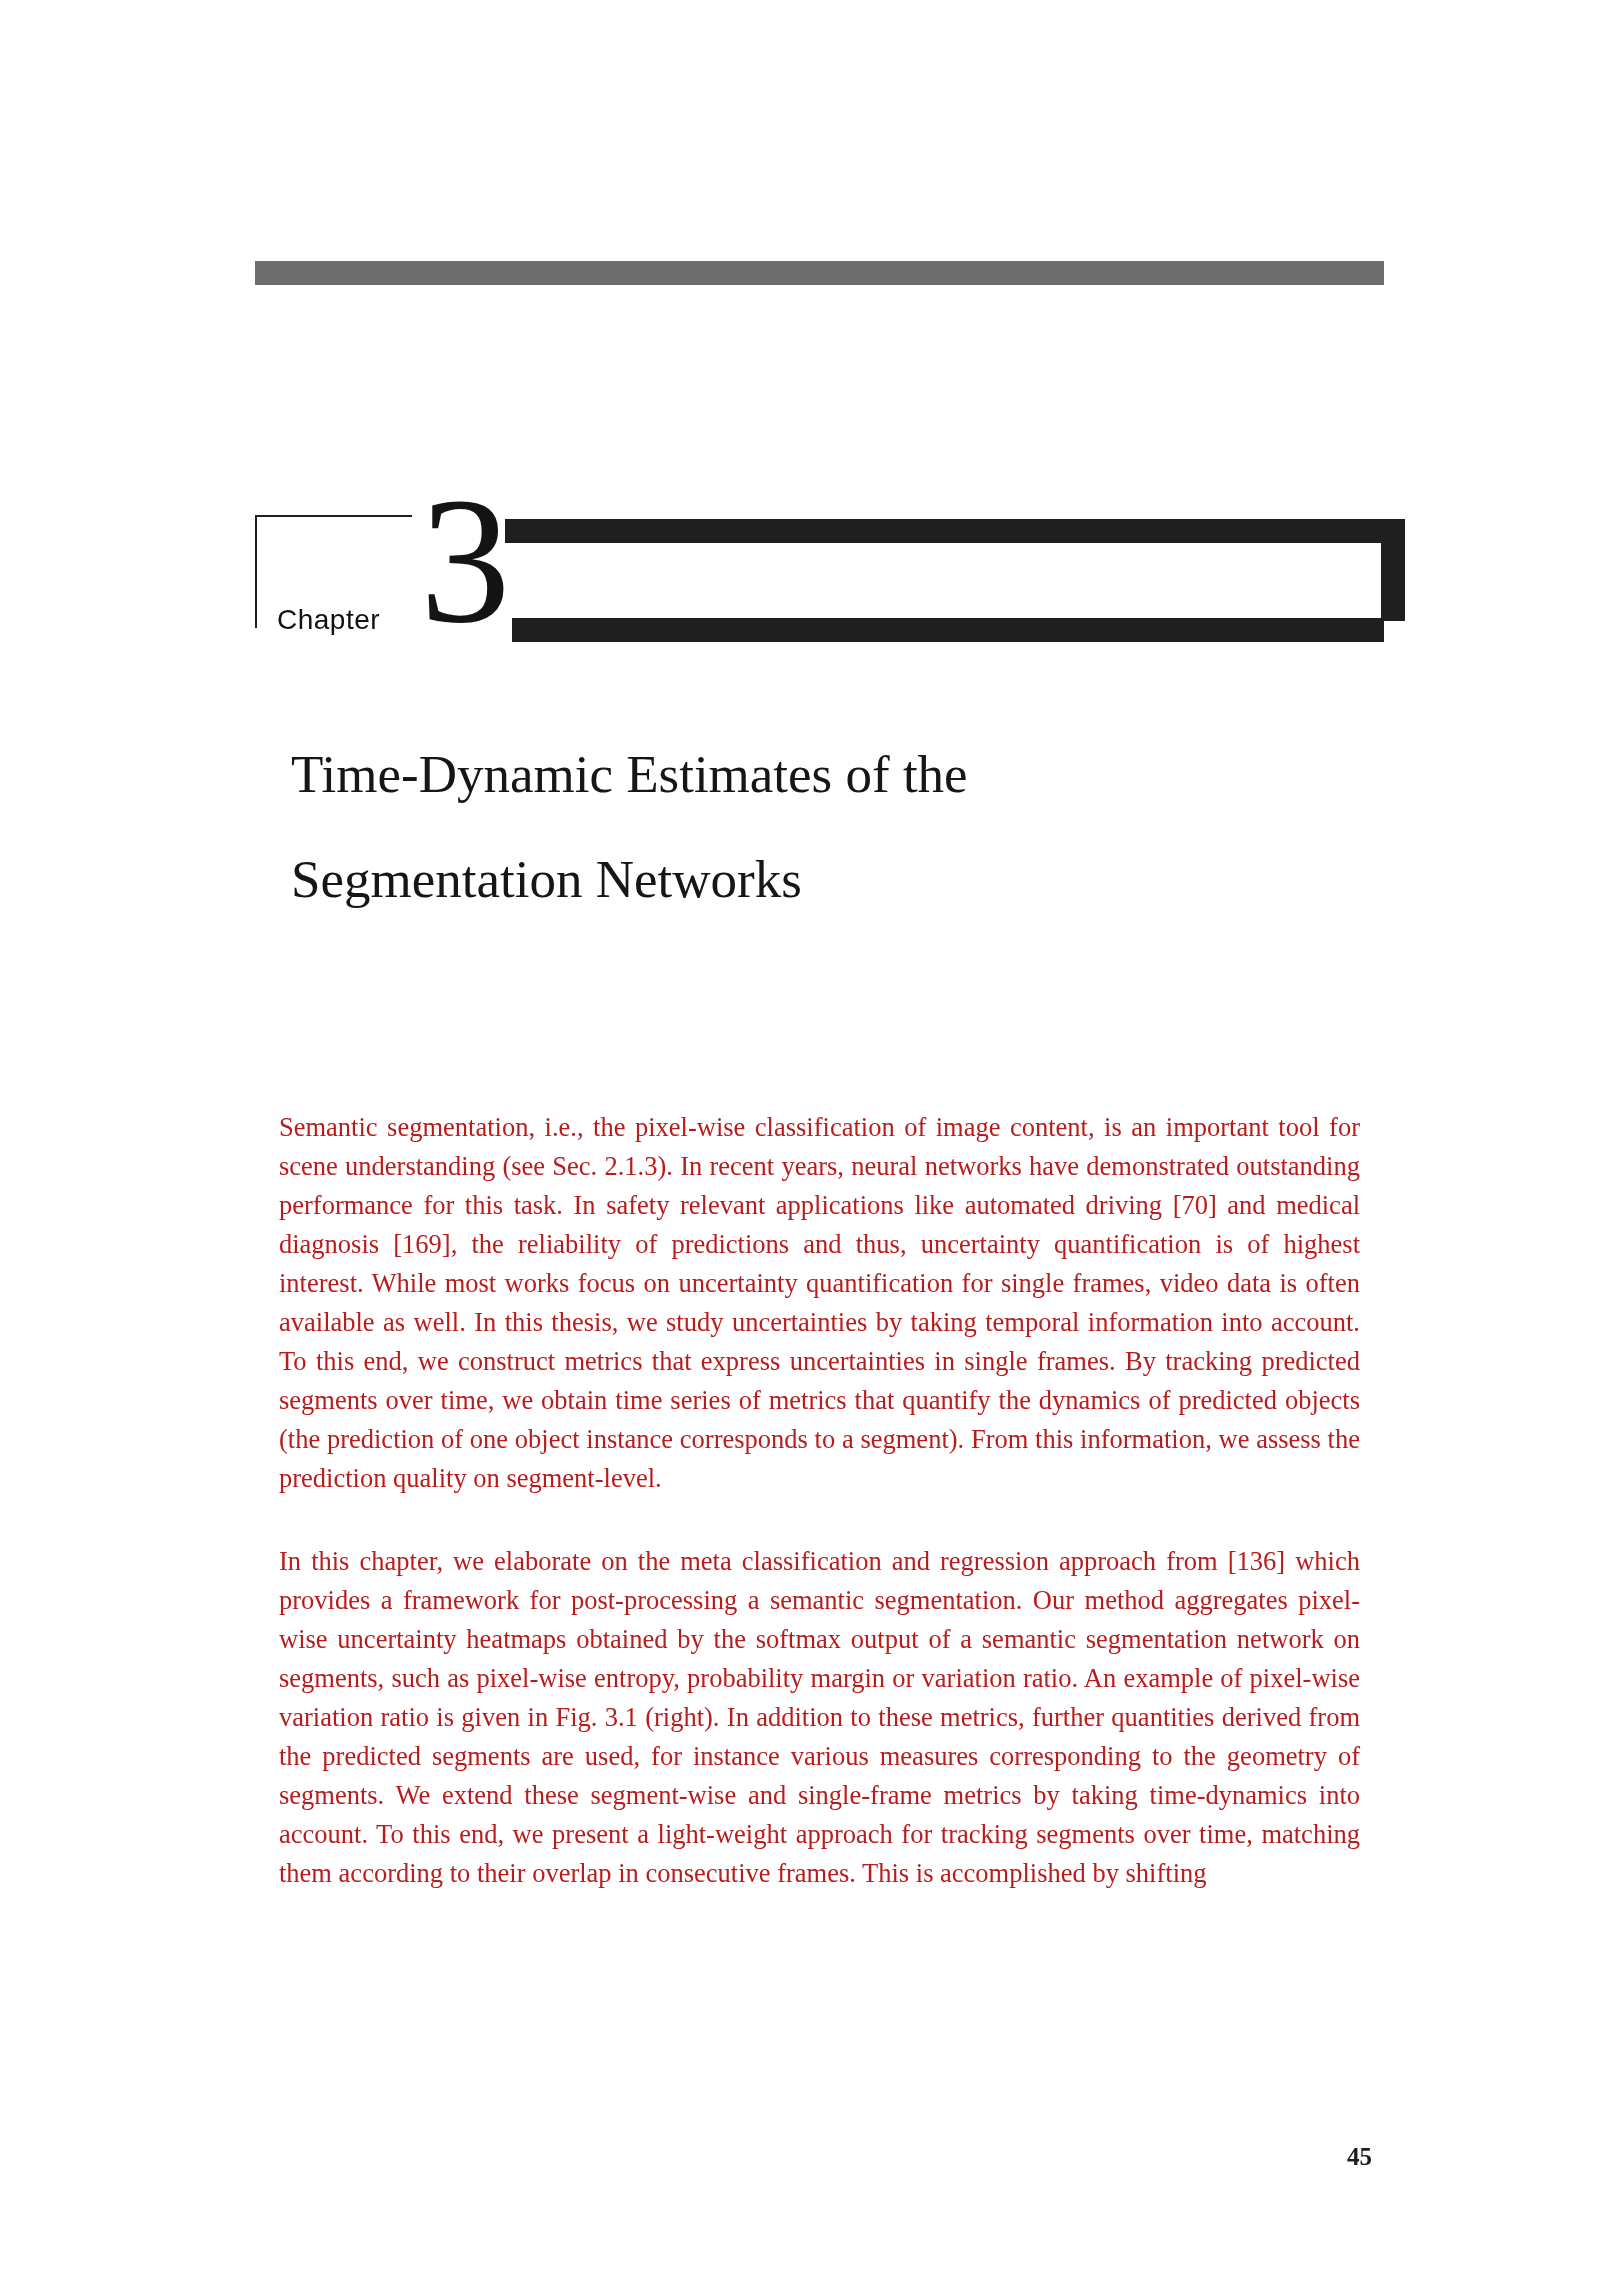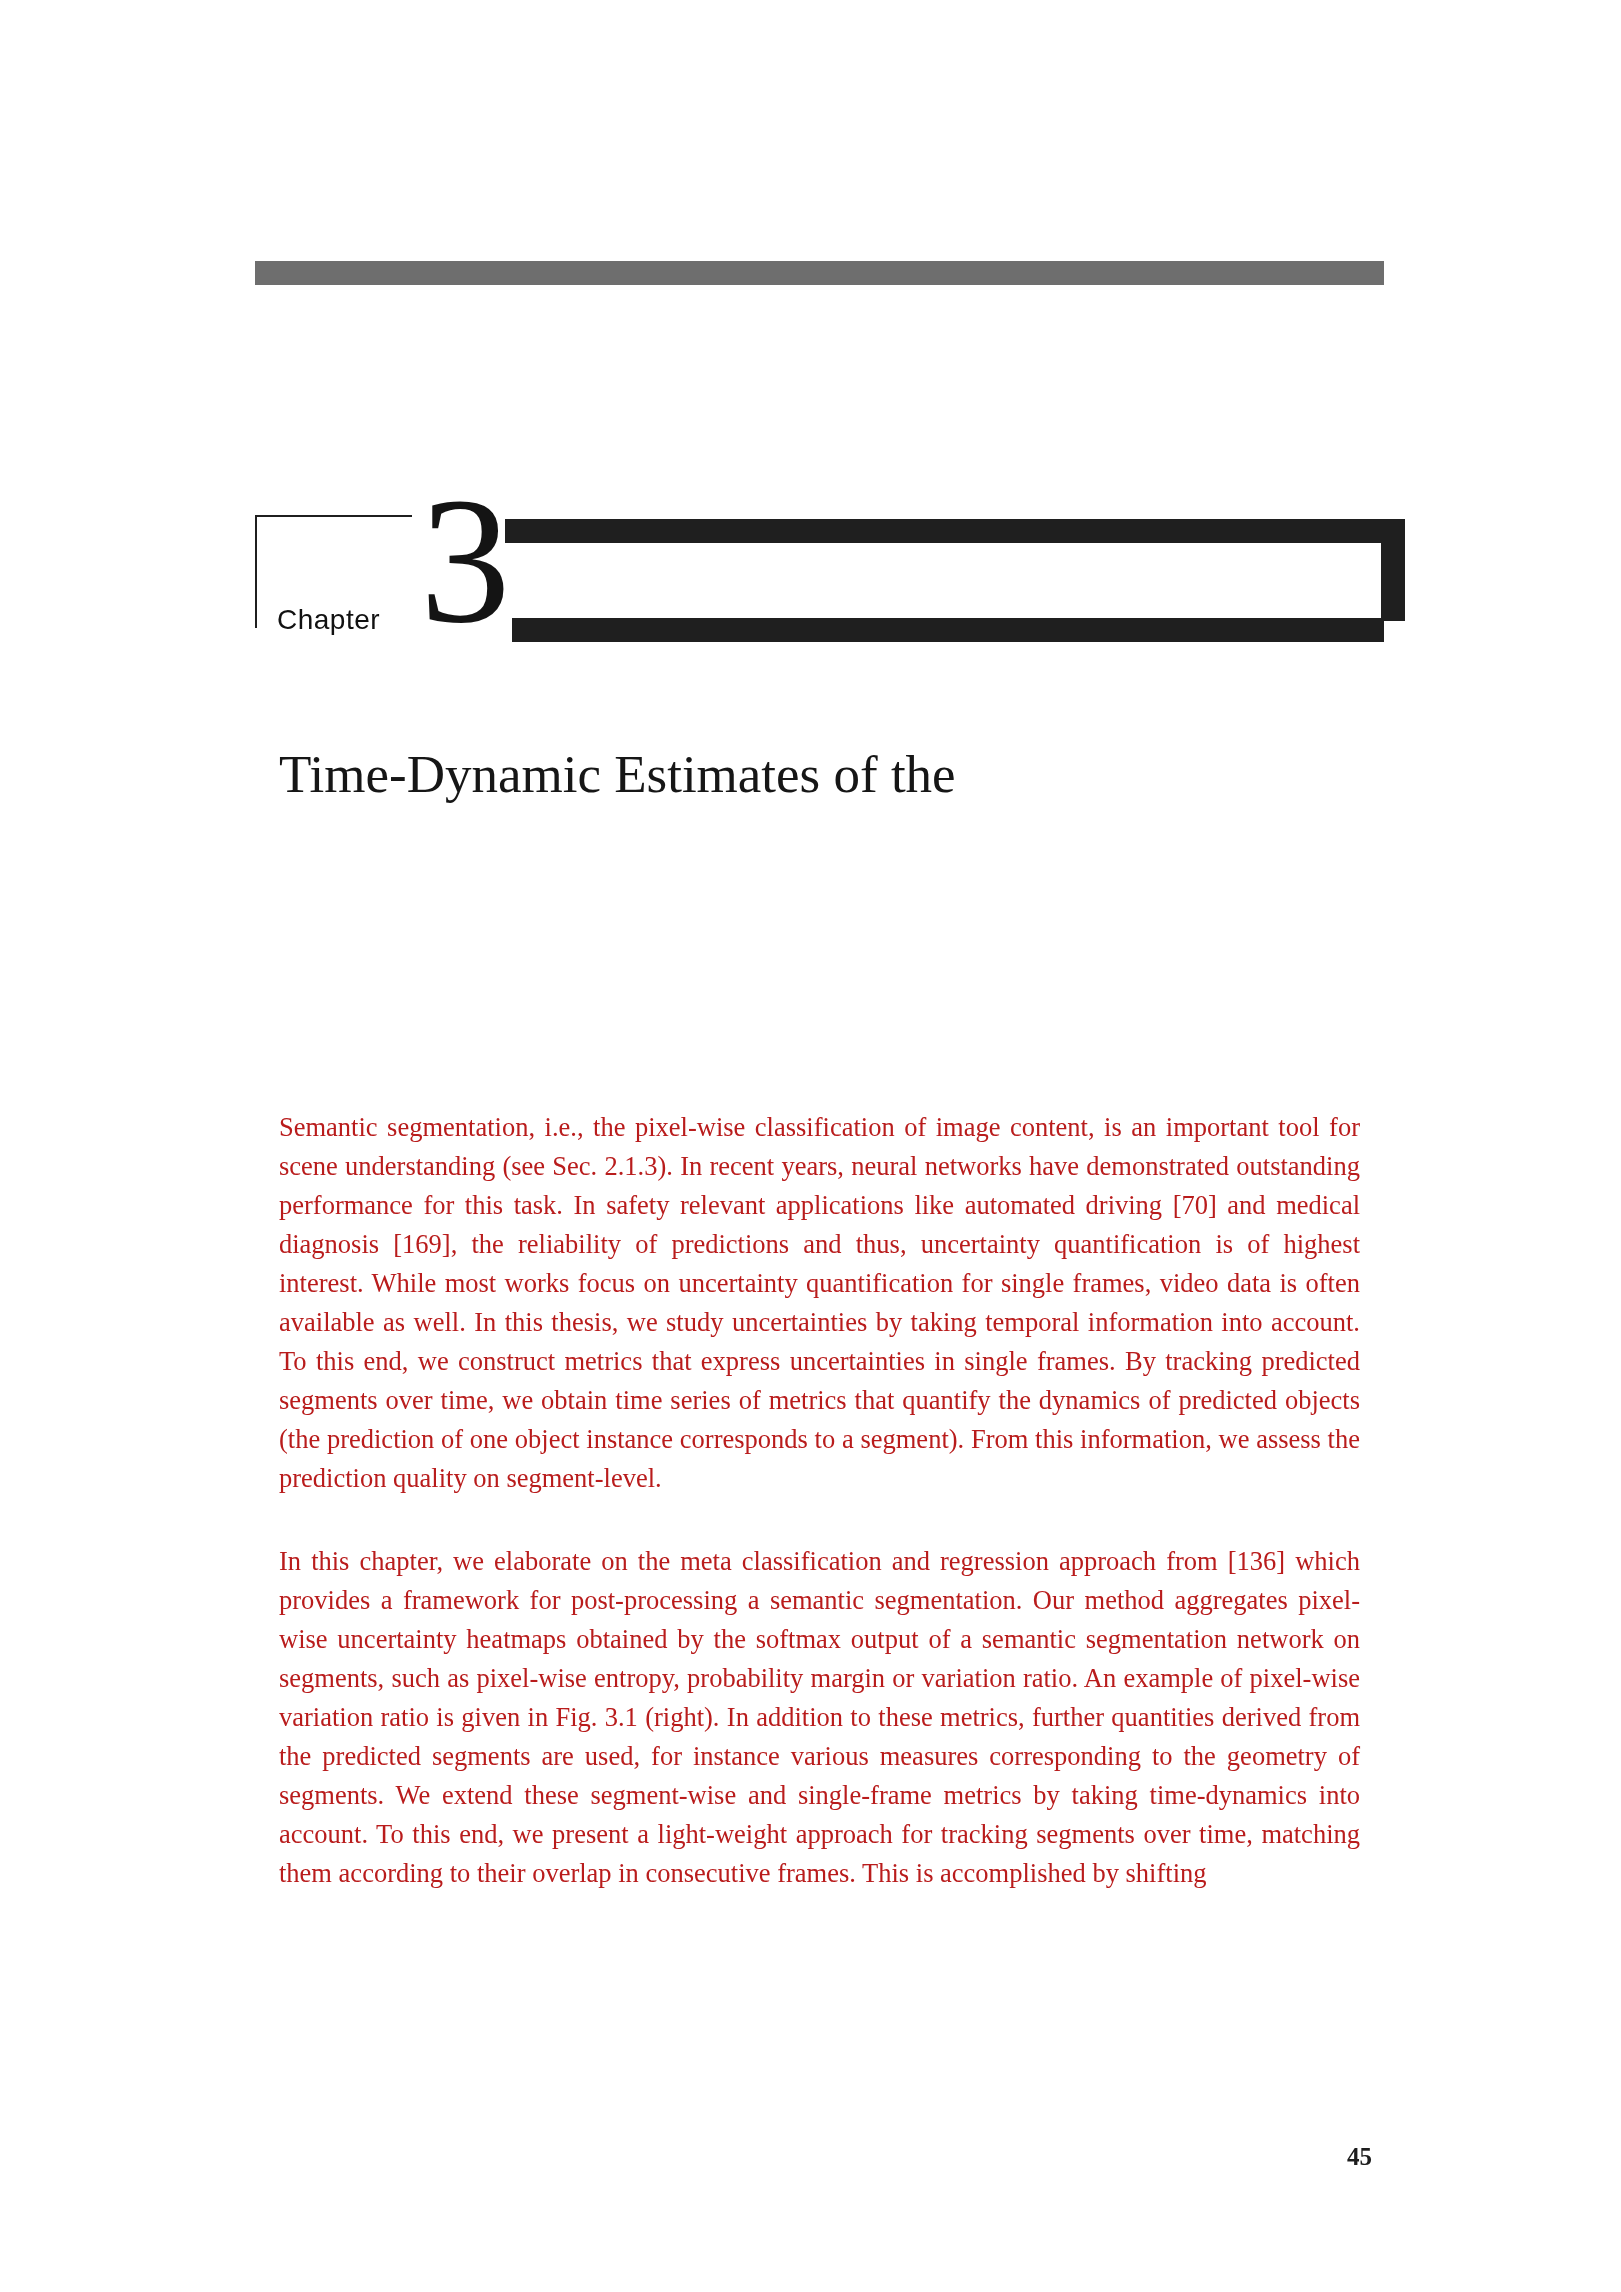--- a/index.html
+++ b/index.html
@@ -81,21 +81,21 @@
     position: absolute;
     left: 1369px;
     top: 507px;
     width: 2.9px;
     height: 102px;
     background: #1f1f1f;
   }
   
   .title {
     position: absolute;
-    left: 243px;
+    left: 255px;
     top: 698px;
     width: 1176px;
     font-family: "Liberation Serif", serif;
     font-weight: normal;
     font-size: 53px;
     line-height: 81px;
     color: #161616;
   }
   .title-line { display: block; }
   
@@ -137,20 +137,21 @@
     <div class="bracket"></div>
     <div class="chapter-label">Chapter</div>
     <div class="chapter-number">3</div>
     <div class="rule-top"></div>
     <div class="rule-bottom"></div>
     <div class="rule-right"></div>
   </div>
 
   <h1 class="title">
     <span class="title-line">Time-Dynamic Estimates of the</span>
+    <span class="title-line">Segmentation Networks</span>
   </h1>
 
   <div class="body-text">
     <p class="para">Semantic segmentation, i.e., the pixel-wise classification of image content, is an important tool for scene understanding (see Sec. 2.1.3). In recent years, neural networks have demonstrated outstanding performance for this task. In safety relevant applications like automated driving [70] and medical diagnosis [169], the reliability of predictions and thus, uncertainty quantification is of highest interest. While most works focus on uncertainty quantification for single frames, video data is often available as well. In this thesis, we study uncertainties by taking temporal information into account. To this end, we construct metrics that express uncertainties in single frames. By tracking predicted segments over time, we obtain time series of metrics that quantify the dynamics of predicted objects (the prediction of one object instance corresponds to a segment). From this information, we assess the prediction quality on segment-level.</p>
     <p class="para">In this chapter, we elaborate on the meta classification and regression approach from [136] which provides a framework for post-processing a semantic segmentation. Our method aggregates pixel-wise uncertainty heatmaps obtained by the softmax output of a semantic segmentation network on segments, such as pixel-wise entropy, probability margin or variation ratio. An example of pixel-wise variation ratio is given in Fig. 3.1 (right). In addition to these metrics, further quantities derived from the predicted segments are used, for instance various measures corresponding to the geometry of segments. We extend these segment-wise and single-frame metrics by taking time-dynamics into account. To this end, we present a light-weight approach for tracking segments over time, matching them according to their overlap in consecutive frames. This is accomplished by shifting</p>
   </div>
 
   <div class="page-number">45</div>
 
 </div>

